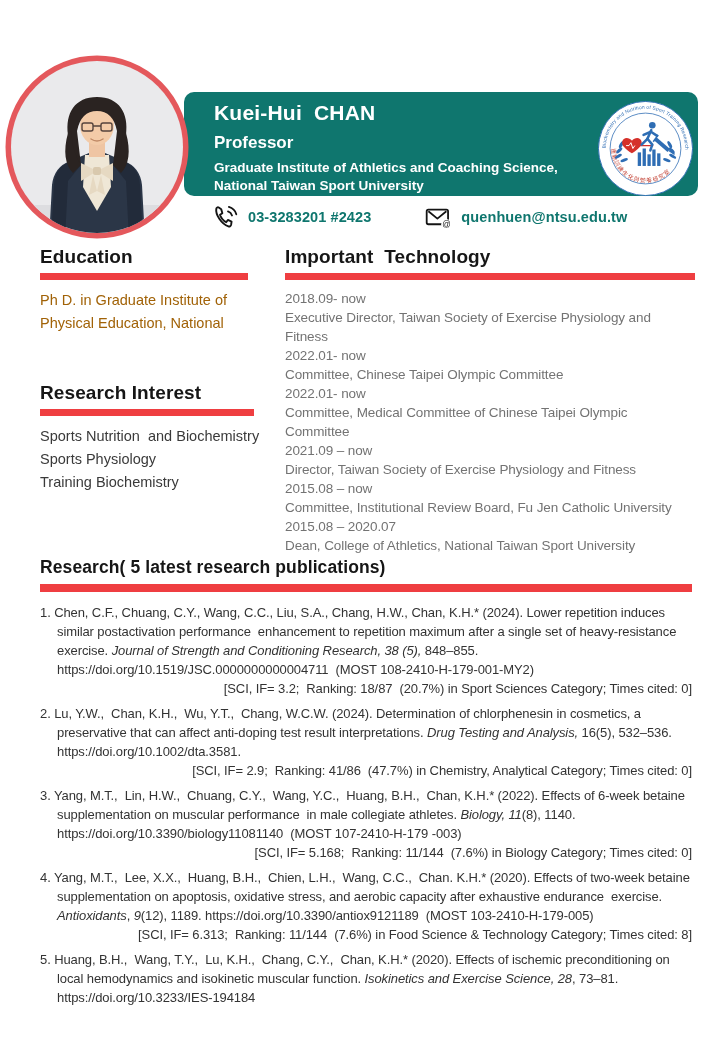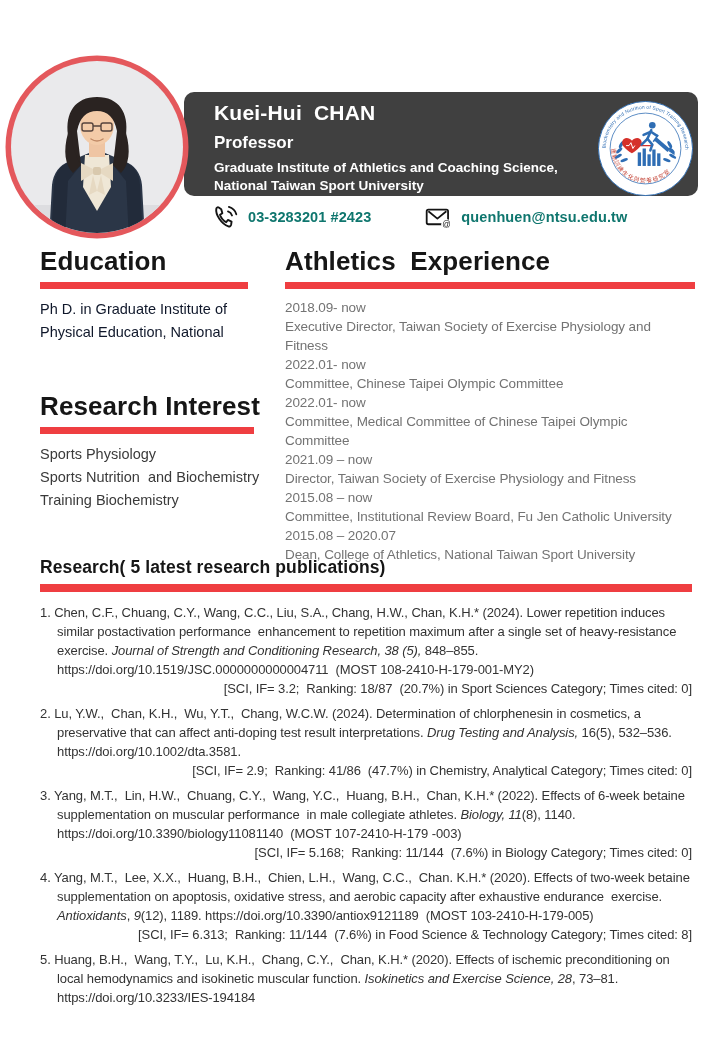--- a/index.html
+++ b/index.html
@@ -9,45 +9,45 @@
     background:#ffffff;
     font-family:"Liberation Sans", sans-serif;
     color:#303030;
     overflow:hidden;
   }
   .pre { white-space:pre-wrap; }
 
   
   .banner {
     position:absolute; left:184px; top:92px; width:514px; height:104px;
-    background:#404040; border-radius:10px;
+    background:#0f766e; border-radius:10px;
   }
   .banner-text { position:absolute; left:30px; top:9px; color:#ffffff; }
   .prof-name  { font-size:21px; font-weight:700; letter-spacing:.2px; }
   .prof-title { font-size:17px; font-weight:700; margin-top:8px; }
   .prof-affil { font-size:13.5px; font-weight:700; margin-top:6px; line-height:18px; }
 
   .photo-wrap { position:absolute; left:5px; top:55px; width:184px; height:184px; }
 
   .logo-wrap { position:absolute; left:597px; top:100px; width:97px; height:97px; }
 
   .contact-row { position:absolute; left:212px; top:202px; height:30px; display:flex; align-items:center; }
   .contact-item { display:flex; align-items:center; }
   .contact-item + .contact-item { margin-left:54px; }
   .contact-icon { width:27px; height:27px; margin-right:9px; }
   .contact-text { font-size:14.5px; font-weight:700; color:#0f766e; letter-spacing:.1px;text-align:right; }
 
   
-  .section-h { font-size:26px; font-weight:700; color:#161616; letter-spacing:.1px; }
+  .section-h { font-size:19px; font-weight:700; color:#161616; letter-spacing:.1px; }
   .redbar { height:7px; background:#EF3E41; margin-top:5px; margin-bottom:9px; }
 
   .col-left  { position:absolute; left:40px;  top:246px; width:233px; }
   .col-right { position:absolute; left:285px; top:246px; width:410px; }
 
-  .edu-line { font-size:14.5px; line-height:23px; color:#0f172a; }
+  .edu-line { font-size:14.5px; line-height:23px; color:#a16207; }
   .ri-block { margin-top:47px; }
   .ri-item  { font-size:14.5px; line-height:23px; color:#3a3a3a; }
 
   .exp-line { font-size:13.5px; line-height:19px; color:#737373; letter-spacing:-0.1px; }
 
   .research { position:absolute; left:40px; top:557px; width:652px; }
   .research .section-h { font-size:17.5px; }
   .research .redbar { height:8px; margin-top:6px; margin-bottom:11px; }
 
   .pub { margin-bottom:6px; font-size:13px; line-height:19px; color:#333; letter-spacing:-0.1px; }
@@ -194,29 +194,29 @@
   <div class="redbar" style="width:208px"></div>
   <div id="edu-lines">
       <div class="edu-line pre">Ph D. in Graduate Institute of</div>
       <div class="edu-line pre">Physical Education, National</div>
     </div>
 
   <div class="ri-block">
     <div class="section-h">Research Interest</div>
     <div class="redbar" style="width:214px"></div>
     <div id="interest-list">
+        <div class="ri-item pre">Sports Nutrition  and Biochemistry</div>
         <div class="ri-item pre">Sports Physiology</div>
-        <div class="ri-item pre">Sports Nutrition  and Biochemistry</div>
         <div class="ri-item pre">Training Biochemistry</div>
       </div>
   </div>
 </div>
 
 <div class="col-right">
-  <div class="section-h pre">Athletics  Experience</div>
+  <div class="section-h pre">Important  Technology</div>
   <div class="redbar"></div>
   <div id="exp-list">
       <div class="exp-line pre">2018.09- now</div>
       <div class="exp-line pre">Executive Director, Taiwan Society of Exercise Physiology and Fitness</div>
       <div class="exp-line pre">2022.01- now</div>
       <div class="exp-line pre">Committee, Chinese Taipei Olympic Committee</div>
       <div class="exp-line pre">2022.01- now</div>
       <div class="exp-line pre">Committee, Medical Committee of Chinese Taipei Olympic Committee</div>
       <div class="exp-line pre">2021.09 – now</div>
       <div class="exp-line pre">Director, Taiwan Society of Exercise Physiology and Fitness</div>

